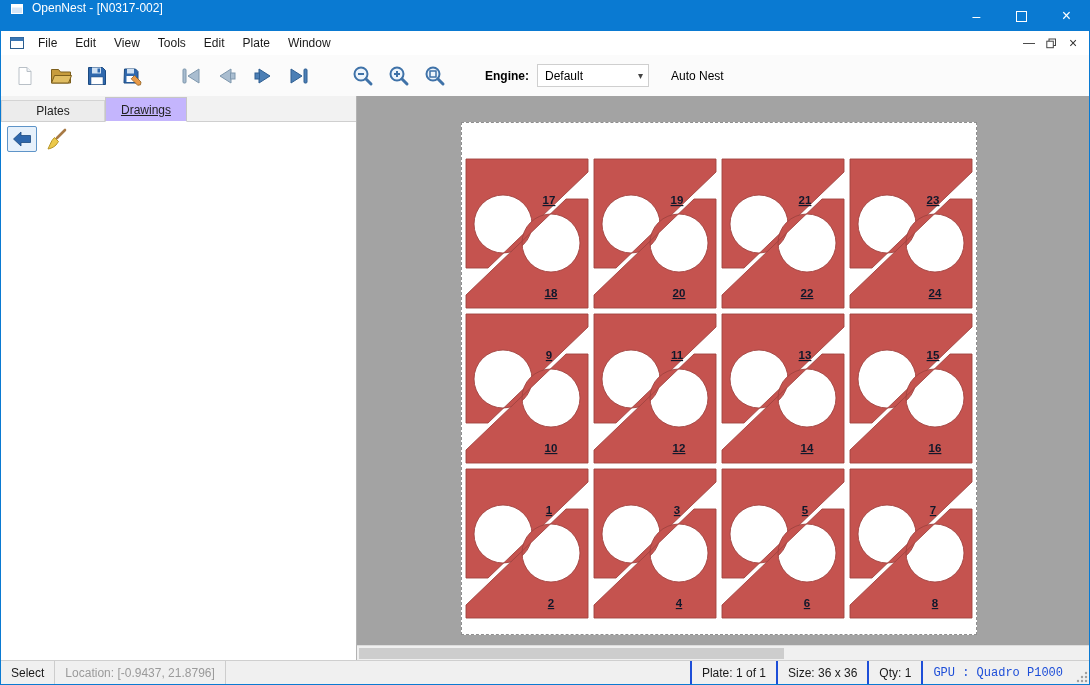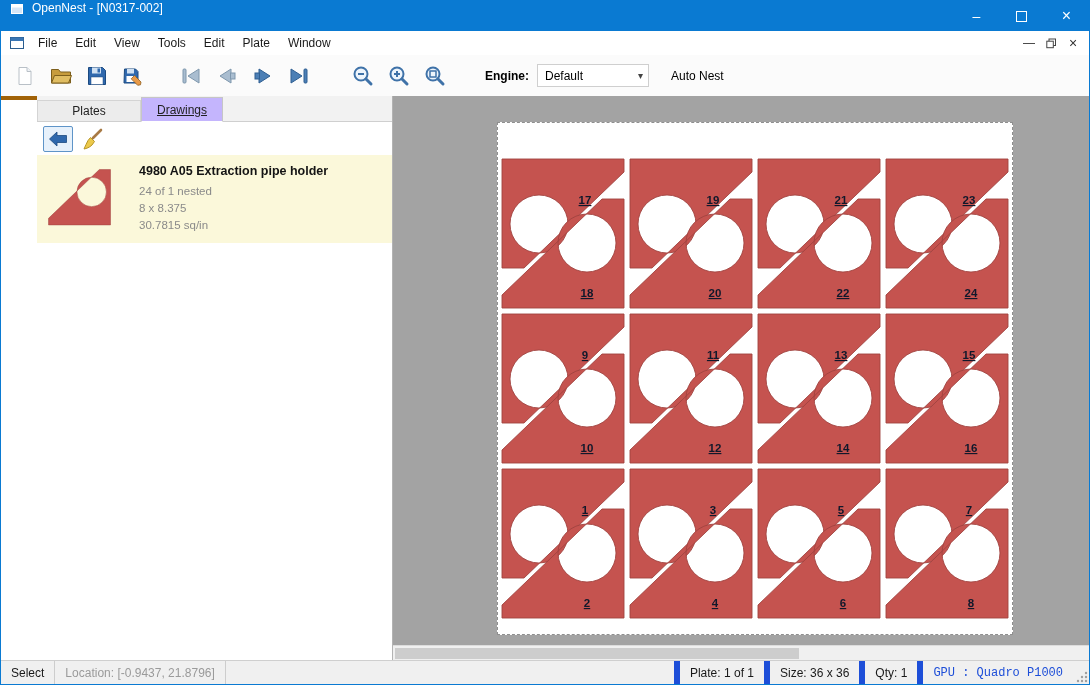--- a/index.html
+++ b/index.html
@@ -30,21 +30,21 @@
   .tb-group{display:flex;align-items:center;}
   .tool-btn{width:36px;height:32px;display:flex;align-items:center;justify-content:center;border-radius:2px;}
   .g1{margin-left:6px;} .g2{margin-left:22px;} .g3{margin-left:28px;}
   .engine-label{margin-left:32px;font-weight:bold;font-size:12px;}
   .combo{margin-left:8px;width:112px;height:23px;background:#fff;border:1px solid #cfcfcf;
          display:flex;align-items:center;font-size:12px;padding-left:7px;box-sizing:border-box;}
   .combo-arrow{margin-left:auto;padding-right:5px;color:#444;font-size:10px;}
   .autonest{margin-left:22px;font-size:12px;}
 
   
-  .main{position:absolute;left:0;top:95px;right:0;bottom:23px;display:flex;padding-left:36px;}
+  .main{position:absolute;left:0;top:95px;right:0;bottom:23px;display:flex;}
   .sidebar{width:356px;background:#fff;border-right:1px solid #b3b3b3;display:flex;flex-direction:column;box-sizing:border-box;}
   .tabstrip{height:25px;background:#f2f2f2;display:flex;align-items:flex-end;border-bottom:1px solid #cfcfcf;}
   .tab{box-sizing:border-box;width:104px;height:21px;display:flex;align-items:center;justify-content:center;
        font-size:12px;background:#ececec;border:1px solid #d4d4d4;border-bottom:none;color:#222;}
   .tab.active{width:82px;height:25px;background:#c4b5fd;border:1px solid #c6c6c6;border-bottom:1px solid #fff;
               margin-bottom:-1px;position:relative;z-index:2;text-decoration:underline;}
   .side-toolbar{height:33px;display:flex;align-items:center;gap:5px;padding-left:6px;background:#fff;}
   .side-btn{width:30px;height:26px;display:flex;align-items:center;justify-content:center;border-radius:2px;}
   .side-btn.primary{border:1px solid #5e94c8;background:#e7f1fb;box-sizing:border-box;}
   .drawing-item{display:flex;align-items:flex-start;padding:9px 10px;background:#fbf8da;}
@@ -59,21 +59,21 @@
          border:1px dashed #8f8f8f;box-sizing:border-box;}
   .plate svg{position:absolute;left:0;top:0;}
   .hscroll{position:absolute;left:0;right:0;bottom:0;height:15px;background:#f0f0f0;border-top:1px solid #dcdcdc;}
   .hthumb{position:absolute;left:2px;top:2px;height:11px;width:58%;background:#cdcdcd;}
 
   
   .statusbar{position:absolute;left:0;right:0;bottom:0;height:23px;background:#f0f0f0;
              border-top:1px solid #cfcfcf;display:flex;align-items:center;font-size:12px;color:#1a1a1a;}
   .status-cell{padding:0 10px;height:100%;display:flex;align-items:center;white-space:nowrap;}
   .br{border-right:1px solid #cdcdcd;}
-  .bl{border-left:6px solid #1d4ed8;}
+  .bl{border-left:2px solid #1d4ed8;}
   .dim{color:#9a9a9a;}
   .status-spacer{flex:1;}
   .grip{width:16px;height:100%;display:flex;align-items:flex-end;justify-content:flex-end;}
 </style>
 </head>
 <body>
 
 <div id="app" style="border-color: rgb(10, 122, 210);">
 
   <div class="titlebar" style="background: rgb(10, 122, 210);">
@@ -224,31 +224,20 @@
               <path d="M10 4 L2.5 11 L10 18 V14.5 H19.5 V7.5 H10 Z" fill="#2f68ad" stroke="#1c4a80" stroke-width="0.8"></path>
             </svg>
         </div>
         <div class="side-btn">
           <svg width="24" height="24" viewBox="0 0 24 24">
               <line x1="20" y1="3" x2="12" y2="11" stroke="#a87a45" stroke-width="2.6" stroke-linecap="round"></line>
               <path d="M9.5 10.5 L13.5 14.5 L11 18 C8.5 20.5 5.5 21.5 3 22 C4.5 19 5.5 16 7 13.5 Z" fill="#ecc94b" stroke="#b79526"></path>
             </svg>
         </div>
       </div>
-      <div class="drawing-item">
-        <svg class="thumb" width="64" height="58" viewBox="0 40 126 114">
-          <path class="part-fill" fill-rule="evenodd" d="M125 152L3 152L3 139L103 43L125 43Z M117 87a29 29 0 1 0 -58 0a29 29 0 1 0 58 0Z" fill="#c5534f" stroke="#a04340" stroke-width="1"></path>
-        </svg>
-        <div class="item-text">
-          <div class="item-title">4980 A05 Extraction pipe holder</div>
-          <div class="item-meta">24 of 1 nested</div>
-          <div class="item-meta">8 x 8.375</div>
-          <div class="item-meta">30.7815 sq/in</div>
-        </div>
-      </div>
       <div class="list-rest"></div>
     </div>
 
     <div class="canvas">
       <div class="plate">
         <svg id="plate-svg" width="514" height="511" viewBox="0 0 514 511">
             <g transform="translate(1,33)">
               <path d="M3 3L125 3L125 16L25 112L3 112Z M69 68a29 29 0 1 0 -58 0a29 29 0 1 0 58 0Z" fill="#c5534f" stroke="#a04340" stroke-width="0.9" fill-rule="evenodd"></path>
               <text x="86" y="48" text-anchor="middle" font-size="11.5" font-weight="bold" fill="#10182b" text-decoration="underline">17</text>
               <path d="M125 152L3 152L3 139L103 43L125 43Z M117 87a29 29 0 1 0 -58 0a29 29 0 1 0 58 0Z" fill="#c5534f" stroke="#a04340" stroke-width="0.9" fill-rule="evenodd"></path>

